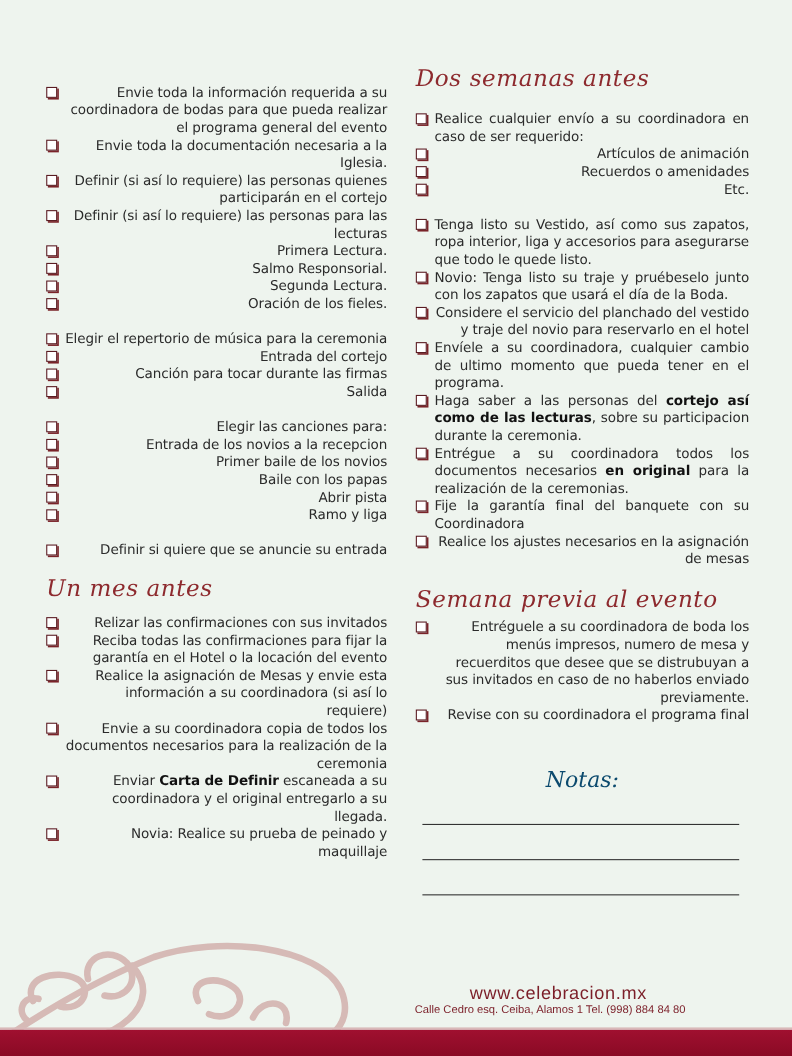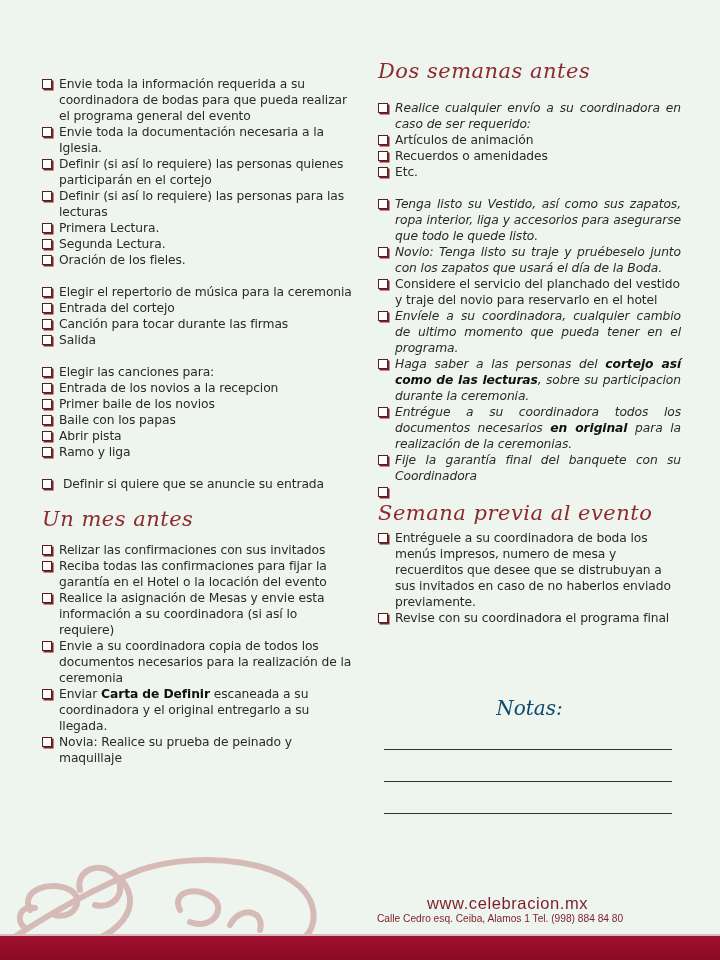--- a/index.html
+++ b/index.html
@@ -21,23 +21,23 @@
 
     .heading {
       font-family: "DejaVu Serif", serif;
       font-style: italic;
       color: #8d2a2e;
       font-size: 21px;
       text-align: left;
       letter-spacing: 0.5px;
       line-height: 26px;
     }
-    .item { position: relative; padding-left: 17px; }
+    .item { position: relative; padding-left: 17px; text-align: right; }
     .item.sub { }
-    .item.justify { text-align: justify; font-style: italic; }
+    .item.justify { text-align: justify; }
     .cb {
       position: absolute;
       left: 0; top: 3px;
       width: 10px; height: 10px;
       border: 1px solid #5a1c22;
       background: #fff;
       box-shadow: 1.5px 1.5px 0 #7a2329;
     }
     .gap { height: 16px; }
     b.bold { font-weight: bold; color: #111; font-weight: 600; }
@@ -77,20 +77,21 @@
   </style>
 </head>
 <body>
 
 <div class="col col-left">
   <div class="item"><span class="cb"></span><span>Envie toda la información requerida a su coordinadora de bodas para que pueda realizar el programa general del evento</span></div>
   <div class="item"><span class="cb"></span><span>Envie toda la documentación necesaria a la Iglesia.</span></div>
   <div class="item"><span class="cb"></span><span>Definir (si así lo requiere) las personas quienes participarán en el cortejo</span></div>
   <div class="item"><span class="cb"></span><span>Definir (si así lo requiere) las personas para las lecturas</span></div>
   <div class="item sub"><span class="cb"></span><span>Primera Lectura.</span></div>
+  <div class="item sub"><span class="cb"></span><span>Salmo Responsorial.</span></div>
   <div class="item sub"><span class="cb"></span><span>Segunda Lectura.</span></div>
   <div class="item sub"><span class="cb"></span><span>Oración de los fieles.</span></div>
   <div class="gap"></div>
   <div class="item"><span class="cb"></span><span>Elegir el repertorio de música para la ceremonia</span></div>
   <div class="item sub"><span class="cb"></span><span>Entrada del cortejo</span></div>
   <div class="item sub"><span class="cb"></span><span>Canción para tocar durante las firmas</span></div>
   <div class="item sub"><span class="cb"></span><span>Salida</span></div>
   <div class="gap"></div>
   <div class="item"><span class="cb"></span><span>Elegir las canciones para:</span></div>
   <div class="item sub"><span class="cb"></span><span>Entrada de los novios a la recepcion</span></div>
@@ -119,21 +120,21 @@
   <div class="item sub"><span class="cb"></span><span>Recuerdos o amenidades</span></div>
   <div class="item sub"><span class="cb"></span><span>Etc.</span></div>
   <div class="gap"></div>
   <div class="item justify"><span class="cb"></span><span>Tenga listo su Vestido, así como sus zapatos, ropa interior, liga y accesorios para asegurarse que todo le quede listo.</span></div>
   <div class="item justify"><span class="cb"></span><span>Novio: Tenga listo su traje y pruébeselo junto con los zapatos que usará el día de la Boda.</span></div>
   <div class="item"><span class="cb"></span><span>Considere el servicio del planchado del vestido y traje del novio para reservarlo en el hotel</span></div>
   <div class="item justify"><span class="cb"></span><span>Envíele a su coordinadora, cualquier cambio de ultimo momento que pueda tener en el programa.</span></div>
   <div class="item justify"><span class="cb"></span><span>Haga saber a las personas del </span><b class="bold">cortejo así como de las lecturas</b><span>, sobre su participacion durante la ceremonia.</span></div>
   <div class="item justify"><span class="cb"></span><span>Entrégue a su coordinadora todos los documentos necesarios </span><b class="bold">en original</b><span> para la realización de la ceremonias.</span></div>
   <div class="item justify"><span class="cb"></span><span>Fije la garantía final del banquete con su Coordinadora</span></div>
-  <div class="item"><span class="cb"></span></div>
+  <div class="item"><span class="cb"></span><span>Realice los ajustes necesarios en la asignación de mesas</span></div>
 
   <div class="heading" style="margin-top:16px;margin-bottom:4px;">Semana previa al evento</div>
 
   <div class="item"><span class="cb"></span><span>Entréguele a su coordinadora de boda  los menús impresos, numero de mesa y recuerditos que desee que se distrubuyan a sus invitados en caso de no haberlos enviado previamente.</span></div>
   <div class="item"><span class="cb"></span><span>Revise con su coordinadora el programa final</span></div>
 </div>
 
 <div class="notes-title">Notas:</div>
 <div class="note-line" style="top:749px"></div>
 <div class="note-line" style="top:781px"></div>

